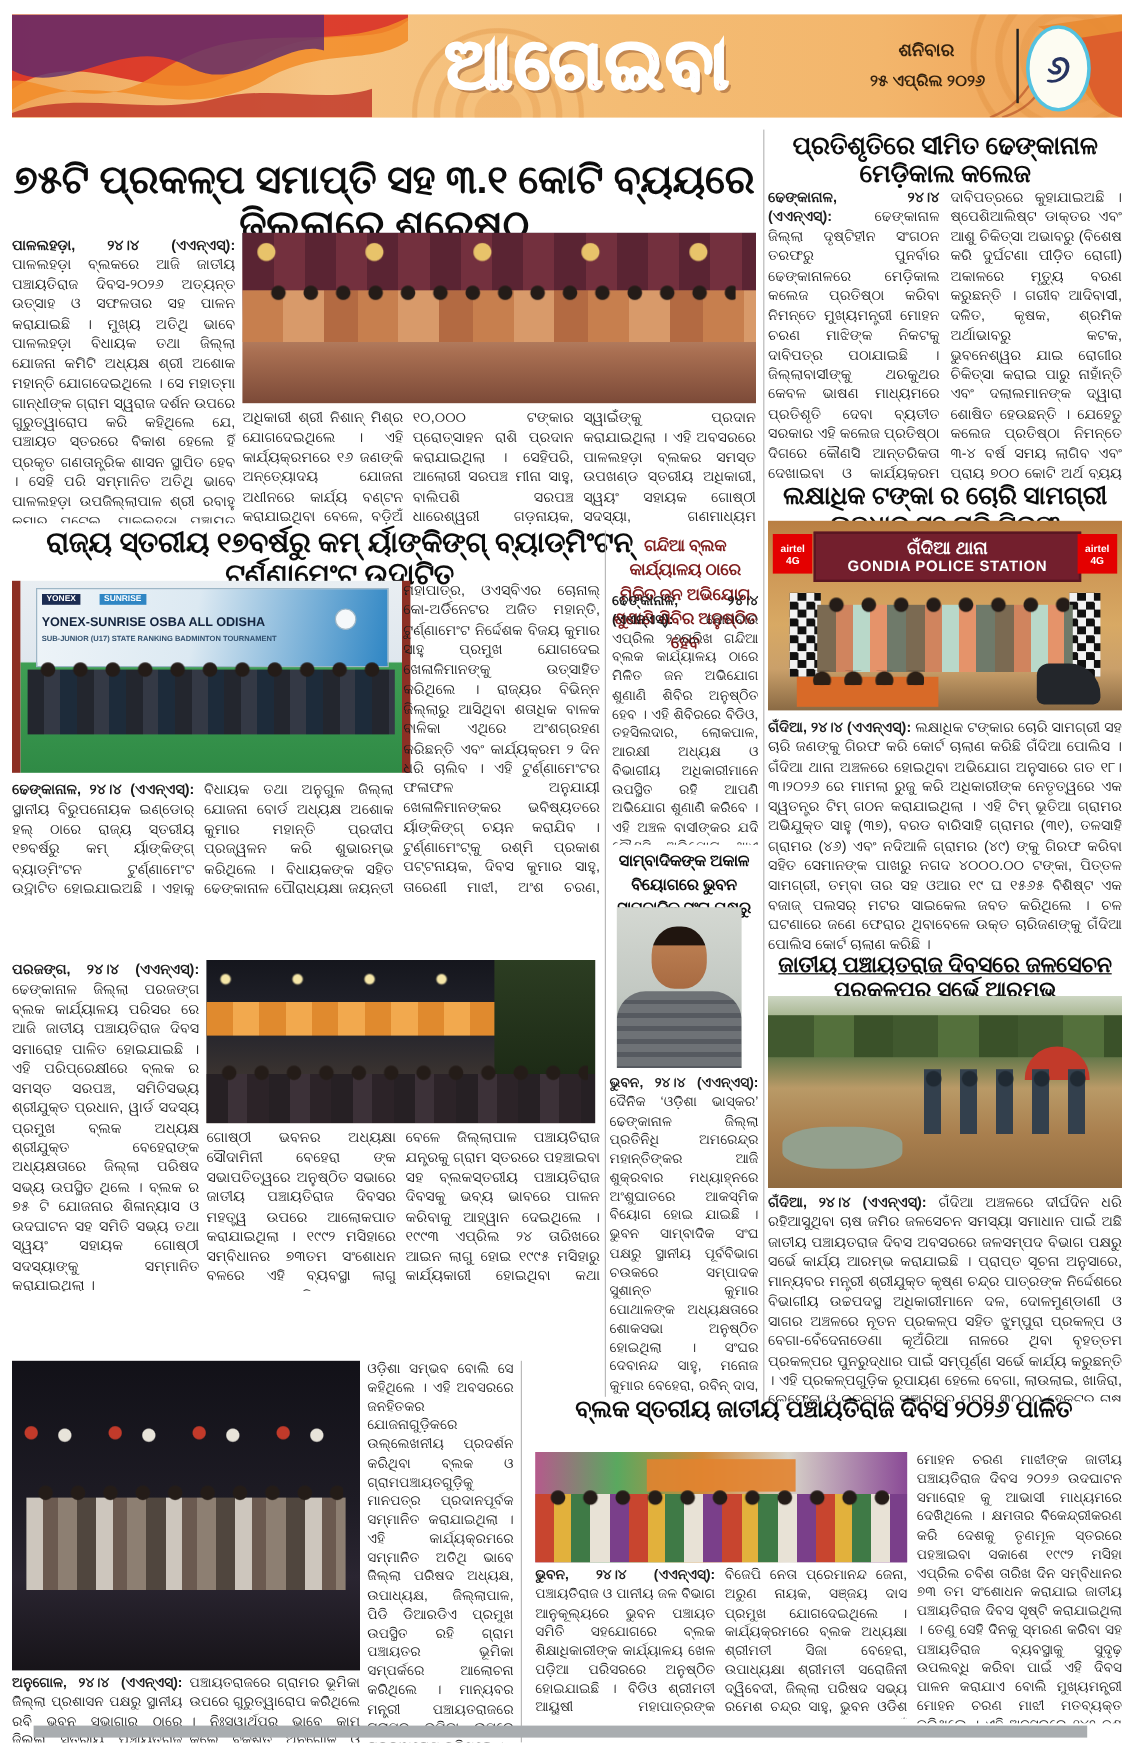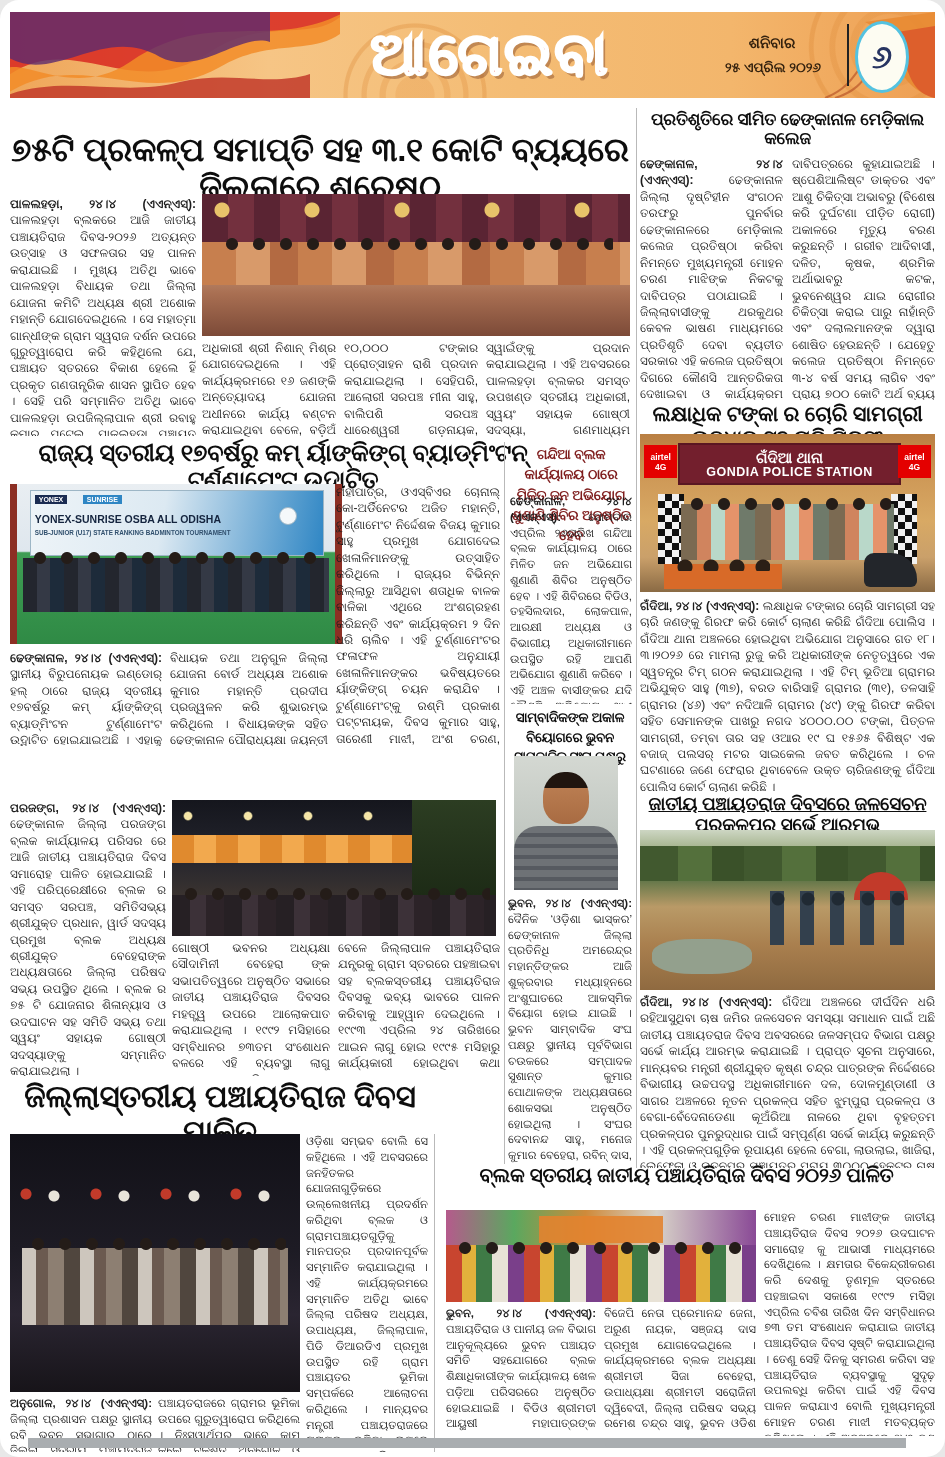--- a/index.html
+++ b/index.html
@@ -1,17 +1,17 @@
 <!DOCTYPE html>
 <html><head>
 <meta charset="utf-8">
 <style>
   html,body{margin:0;padding:0;background:#e8e8e8;}
   .page{position:relative;width:945px;height:1457px;background:#ffffff;margin:0 auto;
-        font-family:"Liberation Sans",sans-serif;overflow:hidden;border-radius:19px;}
+        font-family:"Liberation Sans",sans-serif;overflow:hidden;}
   
   .mast{position:absolute;left:10px;top:12px;width:925px;height:86px;overflow:hidden;
         background:linear-gradient(90deg,#efa659 0%,#f6c585 28%,#f4bc74 55%,#f3b66c 78%,#ee9f53 100%);}
   .mast svg{position:absolute;top:0;}
   .mandala{position:absolute;border-radius:50%;opacity:.30;
            background:radial-gradient(circle,#e69b4e 18%,transparent 19%,transparent 27%,#e08f3e 28%,#e08f3e 33%,transparent 34%,transparent 45%,#dd8a38 46%,#dd8a38 50%,transparent 51%,transparent 63%,#d9832f 64%,#d9832f 67%,transparent 68%);}
   .mast-title{position:absolute;left:270px;top:8px;width:420px;text-align:center;
               font-size:58px;font-weight:bold;color:#e23125;letter-spacing:2px;
               -webkit-text-stroke:2.5px #ffffff;
               text-shadow:3px 4px 0 rgba(130,70,40,.45);}
@@ -148,21 +148,21 @@
     <div class="layer curtain"></div>
     <div class="layer balloons"></div>
     <div class="layer dais" style="position:absolute;left:0;right:0;"></div>
     <div class="heads" style="position:absolute;left:4%;top:30%;width:92%;height:26%;"></div>
   </div>
 
   <div class="bc" style="left:202px;top:340px;width:134px;height:98px;">ଅଧିକାରୀ ଶ୍ରୀ ନିଶାନ୍ ମିଶ୍ର ଯୋଗଦେଇଥିଲେ । ଏହି କାର୍ଯ୍ୟକ୍ରମରେ ୧୬ ଜଣଙ୍କି ଅନ୍ତ୍ୟୋଦୟ ଯୋଜନା ଅଧୀନରେ କାର୍ଯ୍ୟ ବଣ୍ଟନ କରାଯାଇଥିବା ବେଳେ, ବଡ଼ିଅଁ ଗ୍ରାମପଞ୍ଚାୟତ ବେହେରା ଓ ବାଲିପଶି ଭିକାରୀ ମୁଣ୍ଡାଙ୍କୁ ମଧ୍ୟରେ ଗୃହ ଶେଷ କରିଥିବାରୁ</div>
   <div class="bc" style="left:344px;top:340px;width:134px;height:98px;">୧୦,୦୦୦ ଟଙ୍କାର ପ୍ରୋତ୍ସାହନ ରାଶି ପ୍ରଦାନ କରାଯାଇଥିଲା । ସେହିପରି, ଆଲୋରୀ ସରପଞ୍ଚ ମୀନା ସାହୁ, ବାଲିପଶି ସରପଞ୍ଚ ଧାରେଶ୍ୱରୀ ଗଡ଼ନାୟକ, କର୍ତ୍ତୀପାଳ, ପିଅନ ଦୁଷ୍ମନ୍ତ ପ୍ରଧାନ ଏବଂ ମାନ କେତନ ସାହୁ, ଜଗନ୍ନାଥ ନାୟକଙ୍କୁ ସେମାନଙ୍କର ସ୍ୱତନ୍ତ୍ର ସଫଳତା ପାଇଁ ସମ୍ବର୍ଦ୍ଧିତ</div>
   <div class="bc" style="left:486px;top:340px;width:144px;height:98px;">ସ୍ୱାଇଁଙ୍କୁ ପ୍ରଦାନ କରାଯାଇଥିଲା । ଏହି ଅବସରରେ ପାଳଲହଡ଼ା ବ୍ଲକର ସମସ୍ତ ଉପଖଣ୍ଡ ସ୍ତରୀୟ ଅଧିକାରୀ, ସ୍ୱୟଂ ସହାୟକ ଗୋଷ୍ଠୀ ସଦସ୍ୟା, ଗଣମାଧ୍ୟମ ପ୍ରତିନିଧି ଏବଂ ଜନସାଧାରଣ ବହୁ ସଂଖ୍ୟାରେ ଯୋଗ ଦେଇଥିଲେ । ଏହି କାର୍ଯ୍ୟକ୍ରମର ସଫଳ ମଞ୍ଚ ପରିଚାଳନା ହରିହର ବେହେରା କରିଥିଲେ ।</div>
 
-  <div class="hl" style="left:640px;top:110px;width:295px;font-size:17px;text-align:center;">ପ୍ରତିଶୃତିରେ ସୀମିତ ଢେଙ୍କାନାଳ ମେଡ଼ିକାଲ କଲେଜ</div>
+  <div class="hl" style="left:640px;top:110px;width:295px;font-size:21px;text-align:center;">ପ୍ରତିଶୃତିରେ ସୀମିତ ଢେଙ୍କାନାଳ ମେଡ଼ିକାଲ କଲେଜ</div>
   <div class="bc" style="left:640px;top:156px;width:143px;height:244px;">
     <b>ଢେଙ୍କାନାଳ, ୨୪।୪ (ଏଏନ୍‌ଏସ୍‌):</b>
     <span>ଢେଙ୍କାନାଳ ଜିଲ୍ଲା ଦୃଷ୍ଟିହୀନ ସଂଗଠନ ତରଫରୁ ପୁନର୍ବାର ଢେଙ୍କାନାଳରେ ମେଡ଼ିକାଲ କଲେଜ ପ୍ରତିଷ୍ଠା କରିବା ନିମନ୍ତେ ମୁଖ୍ୟମନ୍ତ୍ରୀ ମୋହନ ଚରଣ ମାଝିଙ୍କ ନିକଟକୁ ଦାବିପତ୍ର ପଠାଯାଇଛି । ଜିଲ୍ଲାବାସୀଙ୍କୁ ଥରକୁଥର କେବଳ ଭାଷଣ ମାଧ୍ୟମରେ ପ୍ରତିଶୃତି ଦେବା ବ୍ୟତୀତ ସରକାର ଏହି କଲେଜ ପ୍ରତିଷ୍ଠା ଦିଗରେ କୌଣସି ଆନ୍ତରିକତା ଦେଖାଇବା ଓ କାର୍ଯ୍ୟକ୍ରମ ଗ୍ରହଣ କରିବା ଏଯାବତ୍ ହୋଇପାରିଲା ନାହିଁ ବୋଲି ସଂଗଠନର ସଦସ୍ୟ ମାନେ ଅଭିଯୋଗ କରିଛନ୍ତି । ଗତବର୍ଷ ସେପ୍ଟେମ୍ବର ୩୦ରେ ମୁଖ୍ୟମନ୍ତ୍ରୀ କଲେଜର ଭିତ୍ତିପ୍ରସ୍ତର ସ୍ଥାପନ କରିବେ ବୋଲି ସ୍ଥାନୀୟ ବିଧାୟକ ଗଣମାଧ୍ୟମ ଆଗରେ କହିଥିଲେ । ପୂର୍ବତନ ସରକାର ଢେଙ୍କାନାଳ ଜିଲ୍ଲା ବାସୀଙ୍କୁ ଏ ବିଷୟରେ ଅଣଦେଖା କରି ନିର୍ବାଚନ ହାରିଥିବା ସଂଗଠନ ତରଫରୁ</span>
   </div>
   <div class="bc" style="left:792px;top:156px;width:143px;height:244px;">ଦାବିପତ୍ରରେ କୁହାଯାଇଅଛି । ଷ୍ପେଶିଆଲିଷ୍ଟ ଡାକ୍ତର ଏବଂ ଆଶୁ ଚିକିତ୍ସା ଅଭାବରୁ (ବିଶେଷ କରି ଦୁର୍ଘଟଣା ପୀଡ଼ିତ ରୋଗୀ) ଅକାଳରେ ମୃତ୍ୟୁ ବରଣ କରୁଛନ୍ତି । ଗରୀବ ଆଦିବାସୀ, ଦଳିତ, କୃଷକ, ଶ୍ରମିକ ଅର୍ଥାଭାବରୁ କଟକ, ଭୁବନେଶ୍ୱର ଯାଇ ରୋଗୀର ଚିକିତ୍ସା କରାଇ ପାରୁ ନାହାଁନ୍ତି ଏବଂ ଦଲାଲମାନଙ୍କ ଦ୍ୱାରା ଶୋଷିତ ହେଉଛନ୍ତି । ଯେହେତୁ କଲେଜ ପ୍ରତିଷ୍ଠା ନିମନ୍ତେ ୩-୪ ବର୍ଷ ସମୟ ଲାଗିବ ଏବଂ ପ୍ରାୟ ୭୦୦ କୋଟି ଅର୍ଥ ବ୍ୟୟ ହେବ, ସରକାର ଆଉ ବିଳମ୍ବ ନକରି କଲେଜ ପ୍ରତିଷ୍ଠା ଦିଗରେ କାର୍ଯ୍ୟକ୍ରମ ଆରମ୍ଭ କରନ୍ତୁ ବୋଲି ସଂଗଠନ ଦାବି କରିଛି । ସଭାପତି ପ୍ରଫେସର ଡାକ୍ତର ଦୁଷ୍କର କାନ୍ତି ନାୟକ, ଉପସଭାପତି ରୁଦ୍ର ପ୍ରକାଶ ଶରଣ, ସରୋଜ ସତପଥୀ, ସଦସ୍ୟ ବିନୟ କୁମାର ସାହୁ, ପୁଷ୍ପାଞ୍ଜଳି ପାଢ଼ୀ, ଗୀତା ସାମଲ ପ୍ରମୁଖ ଦାବି ପତ୍ରରେ ସ୍ୱାକ୍ଷର କରିଛନ୍ତି ।</div>
 
   <div class="hl" style="left:640px;top:402px;width:295px;font-size:21px;">ଲକ୍ଷାଧିକ ଟଙ୍କା ର ଚୋରି ସାମଗ୍ରୀ ଉଦ୍ଧାର ସହ ଚାରି ଗିରଫ</div>
   <div class="ph ph-gondia" style="left:640px;top:434px;width:295px;height:158px;">
     <div class="gsign">
       <div class="od">ଗଁଦିଆ ଥାନା</div>
@@ -237,21 +237,20 @@
   <div class="ph ph-parj" style="left:172px;top:800px;width:324px;height:136px;">
     <div class="lights"></div>
     <div class="tent"></div>
     <div class="parj-trees"></div>
     <div class="parj-crowd"></div>
     <div class="heads" style="position:absolute;left:2%;top:64%;width:96%;height:12%;"></div>
   </div>
   <div class="bc" style="left:172px;top:940px;width:158px;height:136px;">ଗୋଷ୍ଠୀ ଭବନର ଅଧ୍ୟକ୍ଷା ସୌଦାମିନୀ ବେହେରା ଙ୍କ ସଭାପତିତ୍ୱରେ ଅନୁଷ୍ଠିତ ସଭାରେ ଜାତୀୟ ପଞ୍ଚାୟତିରାଜ ଦିବସର ମହତ୍ତ୍ୱ ଉପରେ ଆଲୋକପାତ କରାଯାଇଥିଲା । ୧୯୯୨ ମସିହାରେ ସମ୍ବିଧାନର ୭୩ତମ ସଂଶୋଧନ ବଳରେ ଏହି ବ୍ୟବସ୍ଥା ଲାଗୁ ହୋଇଥିଲା ବୋଲି ବକ୍ତାମାନେ କହିଥିଲେ ।</div>
   <div class="bc" style="left:338px;top:940px;width:162px;height:136px;">ବେଳେ ଜିଲ୍ଲାପାଳ ପଞ୍ଚାୟତିରାଜ ଯନ୍ତ୍ରକୁ ଗ୍ରାମ ସ୍ତରରେ ପହଞ୍ଚାଇବା ସହ ବ୍ଲକସ୍ତରୀୟ ପଞ୍ଚାୟତିରାଜ ଦିବସକୁ ଭବ୍ୟ ଭାବରେ ପାଳନ କରିବାକୁ ଆହ୍ୱାନ ଦେଇଥିଲେ । ୧୯୯୩ ଏପ୍ରିଲ ୨୪ ତାରିଖରେ ଆଇନ ଲାଗୁ ହୋଇ ୧୯୯୫ ମସିହାରୁ କାର୍ଯ୍ୟକାରୀ ହୋଇଥିବା କଥା ବକ୍ତାମାନେ ସୂଚାଇ ଦେଇଥିଲେ ।</div>
 
-  <div class="hl" style="left:10px;top:1080px;width:420px;font-size:31px;">ଜିଲ୍ଲାସ୍ତରୀୟ ପଞ୍ଚାୟତିରାଜ ଦିବସ ପାଳିତ</div>
   <div class="ph ph-dist" style="left:10px;top:1134px;width:290px;height:258px;">
     <div class="dist-balloons"></div>
     <div class="dist-row"></div>
     <div class="heads" style="position:absolute;left:5%;top:40%;width:90%;height:8%;"></div>
   </div>
   <div class="bc" style="left:10px;top:1396px;width:142px;height:56px;font-size:11.5px;">
     <b>ଅନୁଗୋଳ, ୨୪।୪ (ଏଏନ୍‌ଏସ୍‌):</b>
     <span>ଜିଲ୍ଲା ପ୍ରଶାସନ ପକ୍ଷରୁ ସ୍ଥାନୀୟ ରବି ଭବନ ସଭାଗାର ଠାରେ ଜିଲ୍ଲା ସ୍ତରୀୟ ପଞ୍ଚାୟତିରାଜ ଦିବସ - ୨୦୨୬ ପାଳିତ ହୋଇଯାଇଛି । ଗ୍ରାମାଞ୍ଚଳର ବିକାଶ ଓ ସ୍ୱାୟତ୍ତ ଶାସନ ବ୍ୟବସ୍ଥାକୁ ସୁଦୃଢ଼ କରିବା ଲକ୍ଷ୍ୟରେ ଏହି କାର୍ଯ୍ୟକ୍ରମ ଆୟୋଜନ କରାଯାଇଥିଲା ।</span>
   </div>
   <div class="bc" style="left:158px;top:1396px;width:142px;height:56px;font-size:11.5px;">ପଞ୍ଚାୟତରାଜରେ ଗ୍ରାମର ଭୂମିକା ଉପରେ ଗୁରୁତ୍ୱାରୋପ କରିଥିଲେ । ନିଃସ୍ୱାର୍ଥପର ଭାବେ କାମ କଲେ ବିକଶିତ ଅନୁଗୋଳ ଓ ବିକଶିତ ଓଡ଼ିଶା ଗଠନ ସମ୍ଭବ ହେବ ବୋଲି ବକ୍ତାମାନେ ମତ ଦେଇଥିଲେ ।</div>

